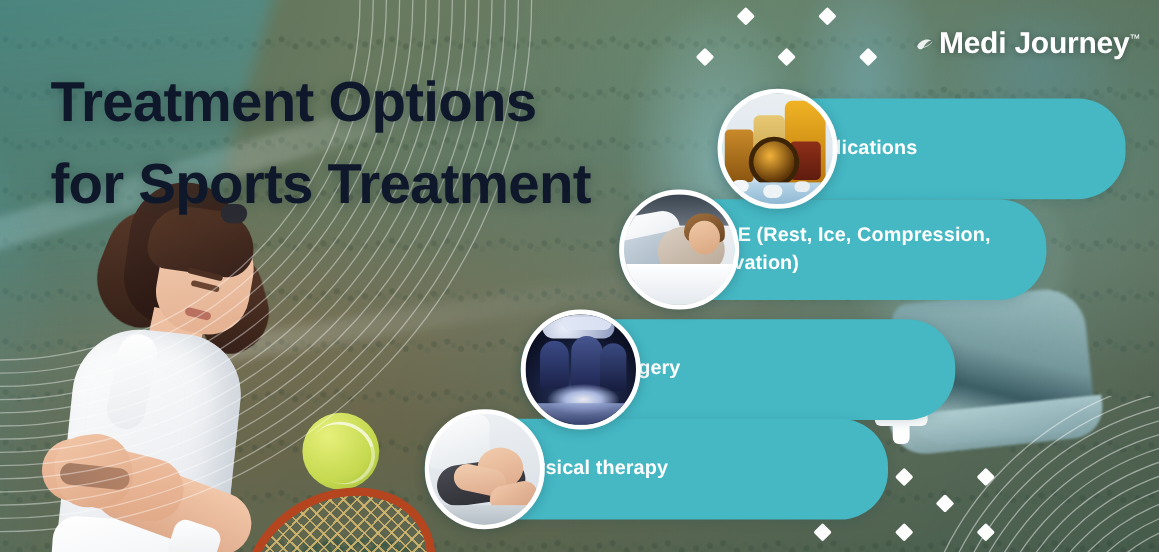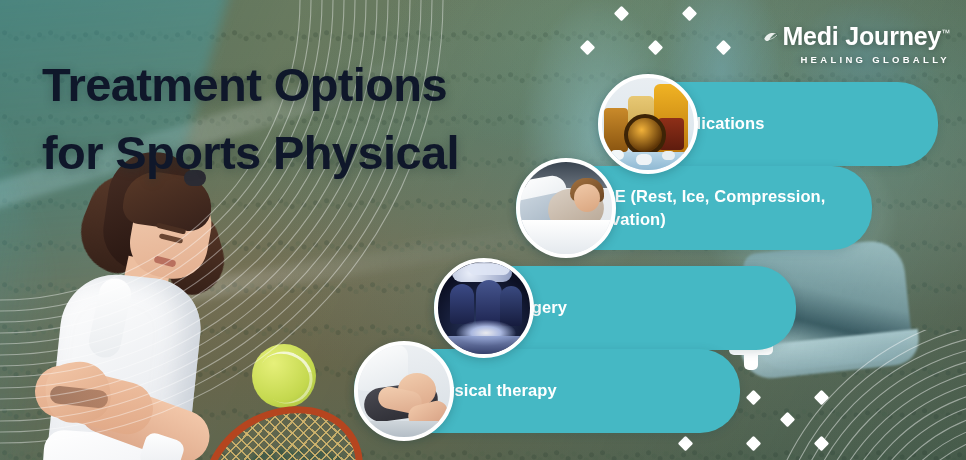--- a/index.html
+++ b/index.html
@@ -330,32 +330,31 @@
     <span class="dot" style="left:166px;top:46px"></span>
   </div>
 
   <div class="plus">
     <span class="h"></span>
       <span class="v"></span>
   </div>
 
   <h1 class="heading">
     <span>Treatment Options</span>
-    <span class="l2">for Sports Physical</span>
+    <span class="l2">for Sports Treatment</span>
   </h1>
 
   <div class="logo">
     <div class="logo-top">
       <svg class="logo-bird" viewBox="0 0 24 20">
         <path d="M3 11 C6 4, 13 2, 19 4 C15 5, 12 8, 10 12 C8 15, 5 15, 3 11 Z" fill="#ffffff" fill-opacity="0.92"></path>
         <path d="M9 12 C12 12, 16 10, 20 6" stroke="#ffffff" stroke-opacity="0.8" stroke-width="1" fill="none"></path>
       </svg>
       <div class="logo-name"><span>Medi Journey</span><span class="logo-tm">™</span></div>
     </div>
-    <div class="logo-tag">HEALING GLOBALLY</div>
   </div>
 
   <div class="item" style="left:598px;top:82px;">
     <div class="pill" style="width:244px;">
       <span>Medications</span>
     </div>
     <div class="thumb t-meds">
       <i class="b1"></i>
         <i class="b2"></i>
         <i class="b3"></i>

